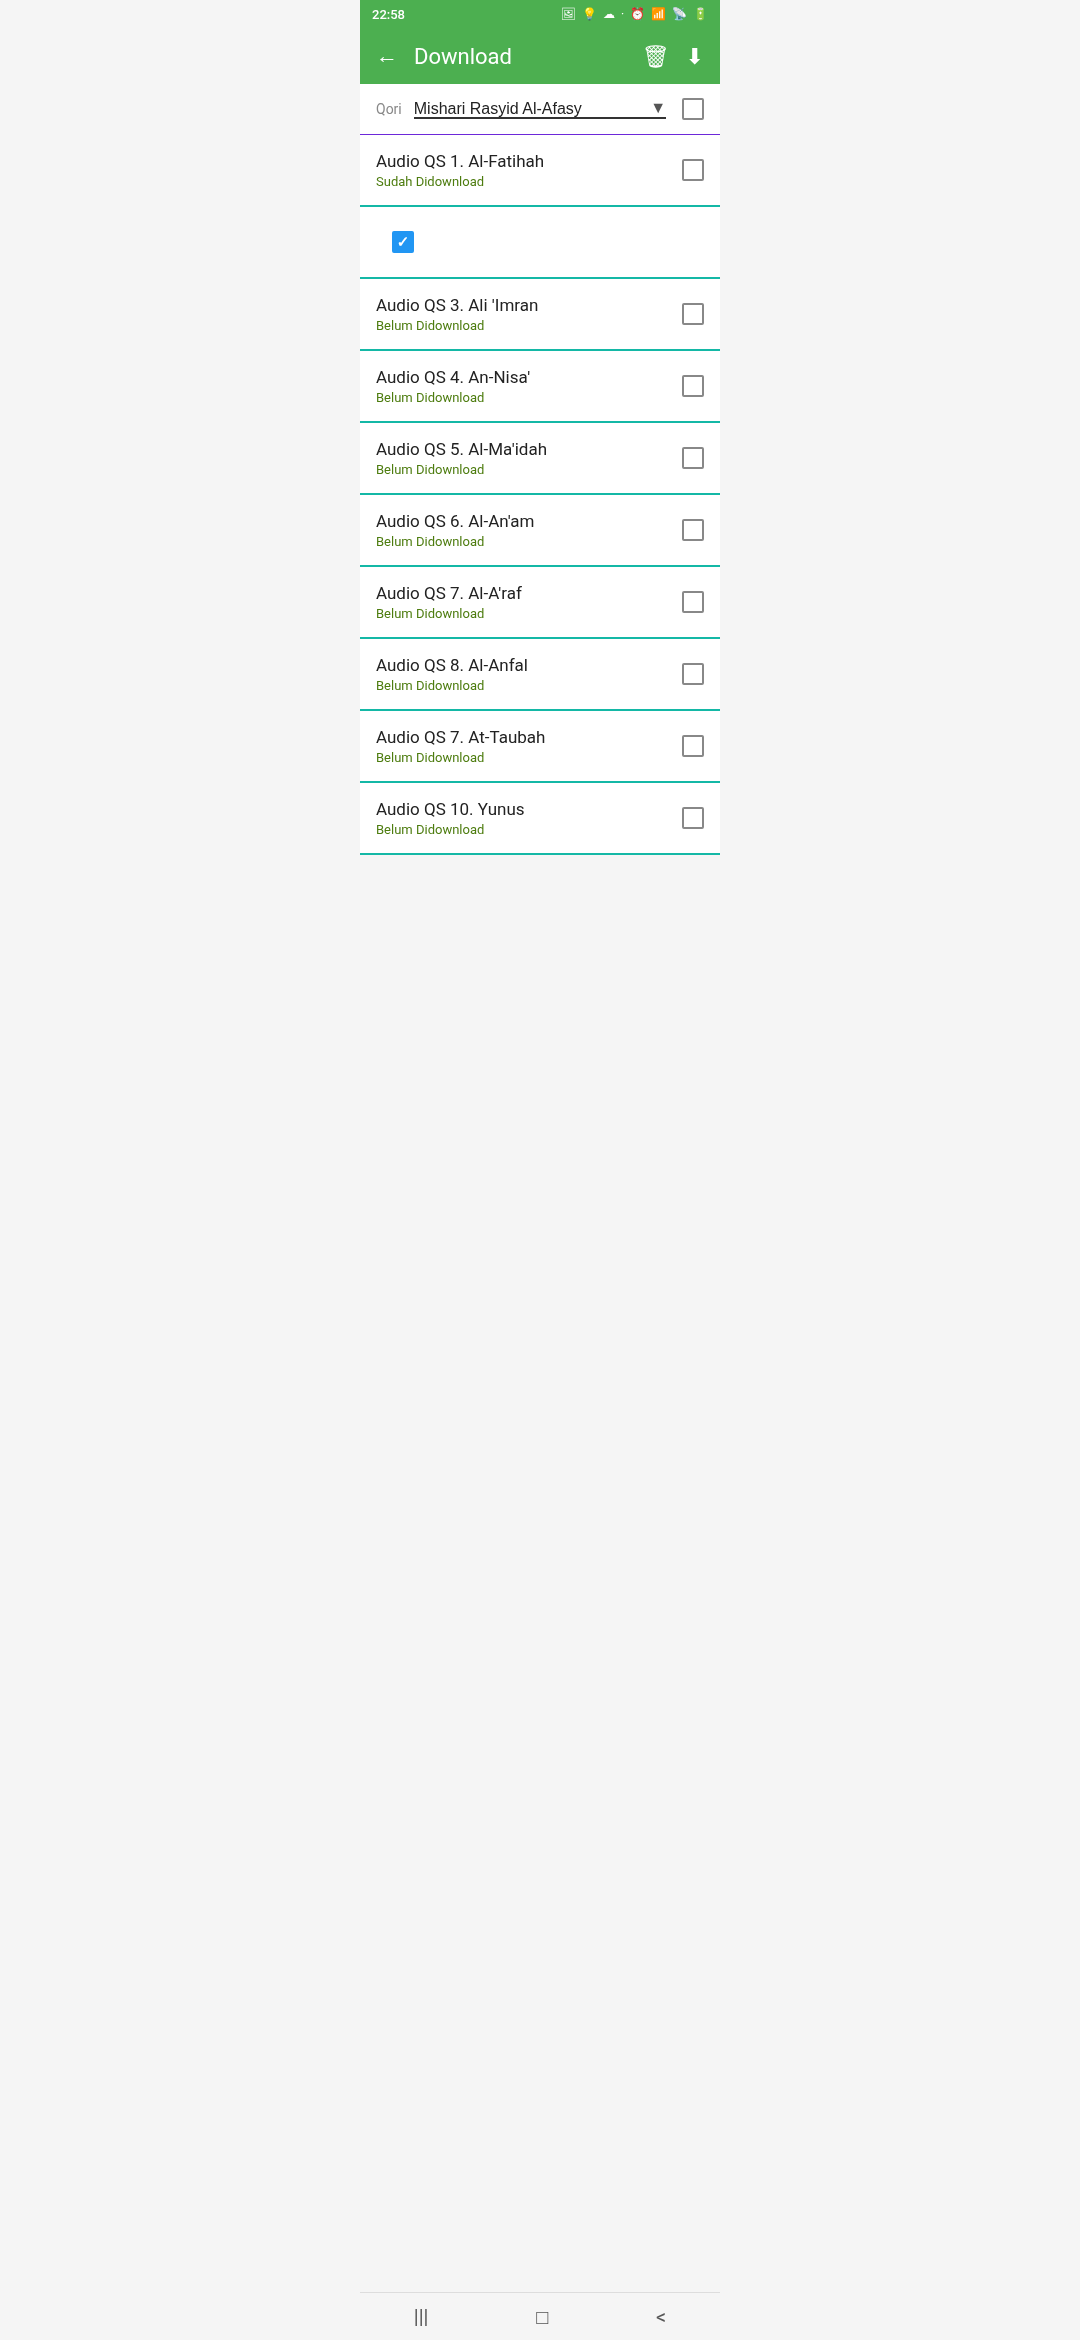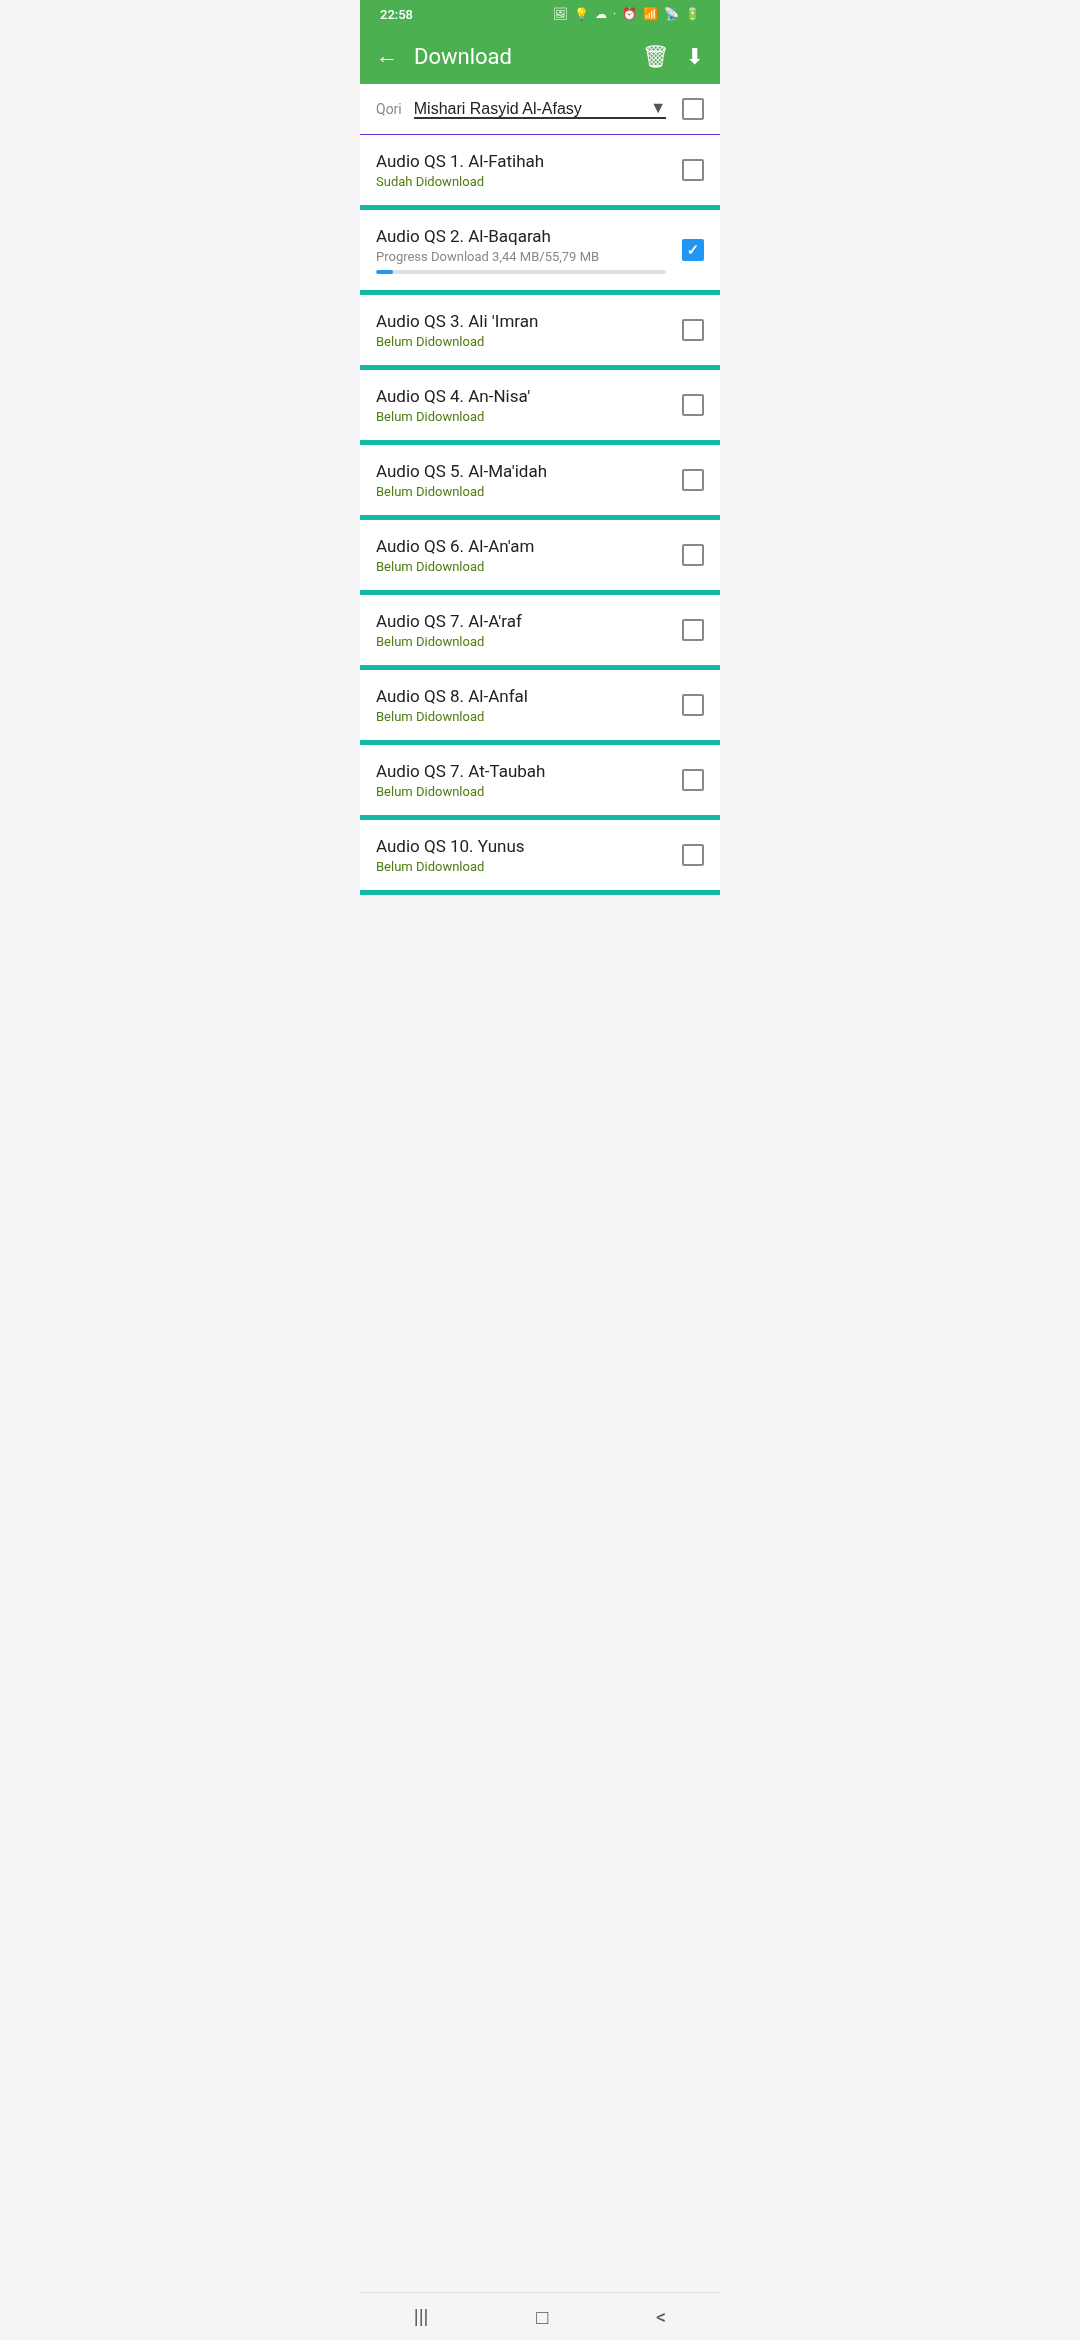--- a/index.html
+++ b/index.html
@@ -15,21 +15,21 @@
     }
 
     
     .status-bar {
       background: #4caf50;
       color: white;
       height: 28px;
       display: flex;
       align-items: center;
       justify-content: space-between;
-      padding: 0 20px;
+      padding: 0 12px;
       font-size: 13px;
     }
     .status-left { font-weight: 500; }
     .status-right {
       display: flex;
       align-items: center;
       gap: 6px;
     }
     .status-icon {
       font-size: 12px;
@@ -108,21 +108,21 @@
       font-size: 16px;
       color: #555;
       pointer-events: none;
     }
 
     
     .list-item {
       display: flex;
       align-items: center;
       padding: 16px 16px;
-      border-bottom: 5px solid #14b8a6;
+      border-bottom: 2px solid #14b8a6;
       background: #fff;
       min-height: 72px;
     }
     .list-item-content {
       flex: 1;
     }
     .item-title {
       font-size: 17px;
       color: #222;
       font-weight: 400;
@@ -229,27 +229,20 @@
 
   <div id="items-container">
       <div class="list-item">
         <div class="list-item-content">
           <div class="item-title">Audio QS 1. Al-Fatihah</div>
           <div class="item-subtitle">Sudah Didownload</div>
         </div>
         <div class="item-checkbox"></div>
       </div>
       <div class="list-item">
-        <div class="list-item-content">
-          <div class="item-title">Audio QS 2. Al-Baqarah</div>
-          <div class="item-subtitle downloading">Progress Download 3,44 MB/55,79 MB</div>
-          <div class="progress-bar-container">
-            <div class="progress-bar-fill" style="width: 6%;"></div>
-          </div>
-        </div>
         <div class="item-checkbox checked"></div>
       </div>
       <div class="list-item">
         <div class="list-item-content">
           <div class="item-title">Audio QS 3. Ali 'Imran</div>
           <div class="item-subtitle">Belum Didownload</div>
         </div>
         <div class="item-checkbox"></div>
       </div>
       <div class="list-item">

